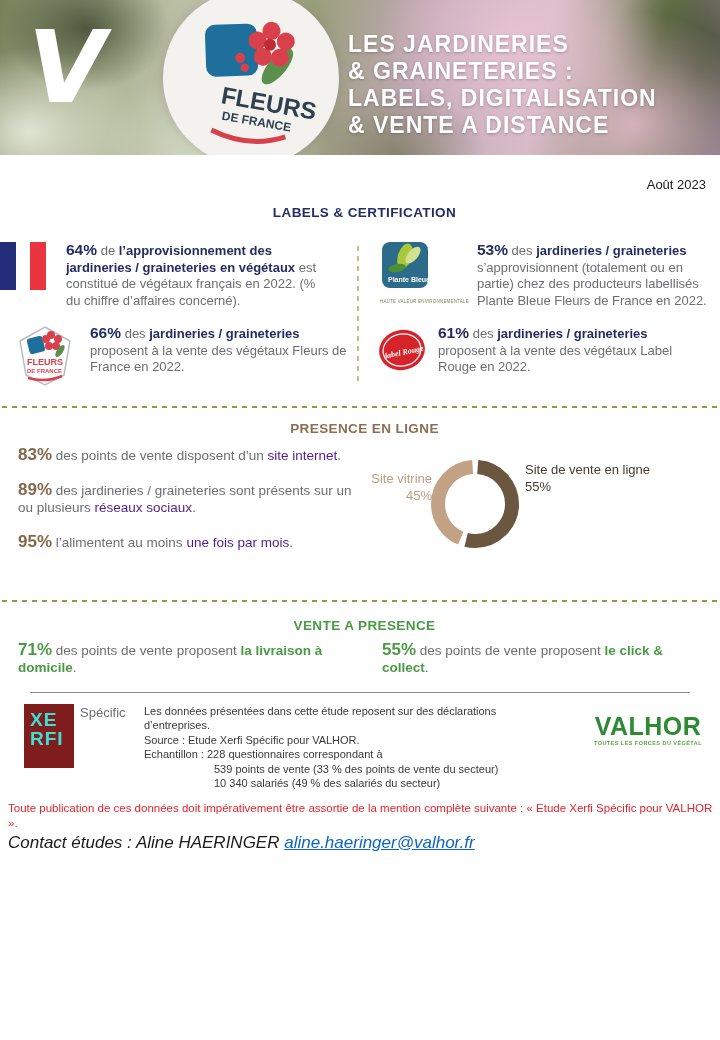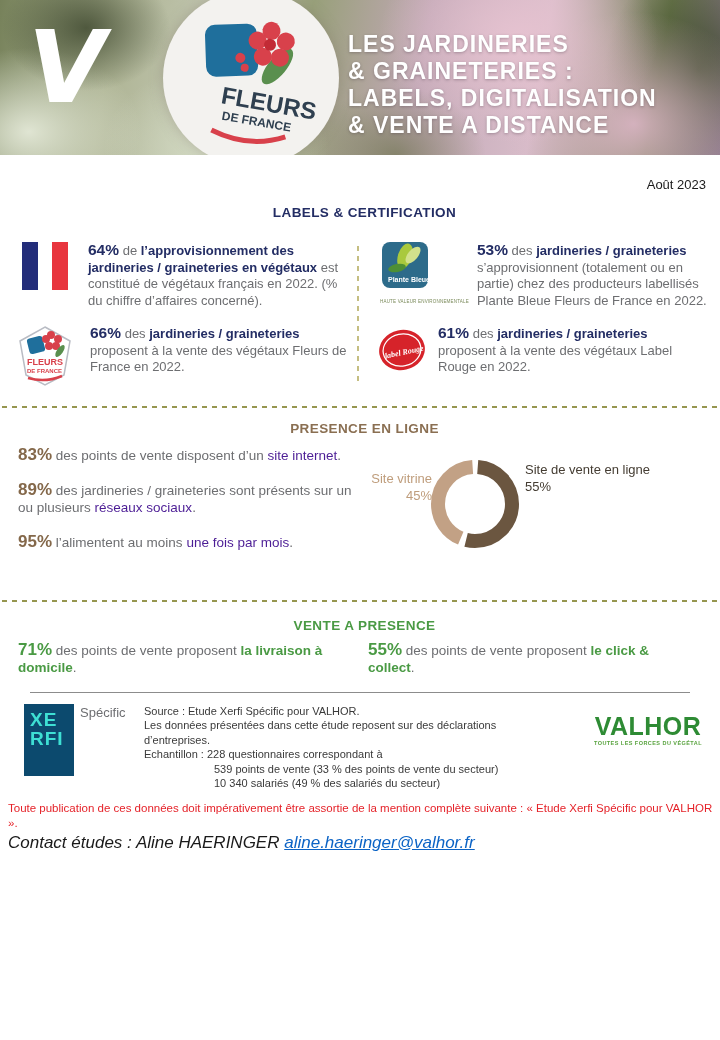--- a/index.html
+++ b/index.html
@@ -33,21 +33,21 @@
   .b{font-weight:bold;}
   .dash-h{height:2px;margin:14px 2px 0 2px;
           background:repeating-linear-gradient(90deg,#96964f 0 5px,transparent 5px 10px);}
 
   
   .labels-grid{position:relative;display:grid;grid-template-columns:358px 354px;row-gap:16px;margin-top:22px;}
   .dash-v{position:absolute;left:357px;top:4px;height:140px;width:2px;
           background:repeating-linear-gradient(180deg,#c5be82 0 5px,transparent 5px 10px);}
   .lab-cell{display:flex;align-items:flex-start;font-size:13px;line-height:16.5px;}
   .lab-cell .txt{display:block;}
-  .c-l1{padding-left:22px;} .c-l1 .txt{margin-left:20px;width:260px;}
+  .c-l1{} .c-l1 .txt{margin-left:20px;width:260px;}
   .c-r1{padding-left:22px;} .c-r1 .txt{margin-left:8px;width:272px;}
   .c-l2{padding-left:18px;} .c-l2 .txt{margin-left:18px;width:260px;}
   .c-r2{padding-left:20px;} .c-r2 .txt{margin-left:12px;width:268px;}
   .icon-box{flex:none;}
   .pct{font-weight:bold;font-size:15.5px;}
   .pb-caption{font-size:4.5px;color:#7a8a5a;text-align:center;line-height:5.5px;margin-top:2px;letter-spacing:.2px;}
 
   
   .brown{color:#8a6f52;}
   .presence-body{position:relative;height:142px;margin-top:8px;}
@@ -57,31 +57,31 @@
   .bb{font-weight:normal;color:#4c1d95;}
   .chart-wrap{position:absolute;left:360px;top:0;width:350px;height:142px;}
   .donut-svg{position:absolute;left:55px;top:0;}
   .lbl-vitrine{position:absolute;left:0;top:26px;width:72px;text-align:right;
                color:#bf9d7c;font-size:13px;line-height:17px;}
   .lbl-ligne{position:absolute;left:165px;top:17px;width:180px;
              color:#443c32;font-size:13px;line-height:17px;}
 
   
   .green{color:#4a9a44;}
-  .vente-body{display:grid;grid-template-columns:335px 330px;column-gap:15px;
+  .vente-body{display:grid;grid-template-columns:335px 330px;column-gap:29px;
               padding:8px 10px 0 18px;}
   .vente-body p{margin:0;font-size:13.5px;line-height:17px;}
   .pct3{font-weight:bold;font-size:17px;color:#4a9a44;}
   .bg{font-weight:bold;color:#4a9a44;}
 
   
   .foot-line{border:none;border-top:1px solid #8c8c8c;margin:16px 30px 0 30px;}
   .foot-row{display:flex;align-items:flex-start;padding:11px 18px 0 24px;}
   .xerfi-wrap{position:relative;width:112px;flex:none;}
-  .xerfi-box{width:50px;height:72px;background:#0c4a6e;color:#3ee0d4;font-weight:bold;
+  .xerfi-box{width:50px;height:64px;background:#7f1d1d;color:#3ee0d4;font-weight:bold;
              font-size:19px;line-height:19px;letter-spacing:1px;padding:6px 0 0 6px;box-sizing:border-box;}
   .xerfi-suffix{position:absolute;left:56px;top:1px;color:#6d6e71;font-size:13px;}
   .source{font-size:11px;color:#3a3a3a;line-height:14.5px;margin-left:8px;width:400px;}
   .source .ind{padding-left:70px;}
   .valhor{margin-left:auto;text-align:center;padding-top:10px;}
   .valhor-name{font-size:25px;font-weight:bold;color:#2e8b34;letter-spacing:.5px;line-height:24px;}
   .valhor-tag{font-size:5.5px;font-weight:bold;color:#58a33e;letter-spacing:.45px;margin-top:2px;}
 
   .mention{color:#e5232a;font-size:11.5px;line-height:15px;padding:10px 6px 0 8px;}
   .contact{font-size:17px;color:#1a1a1a;padding:2px 8px 0 8px;font-style:italic;}
@@ -269,22 +269,22 @@
   <div class="foot-row">
     <div class="xerfi-wrap">
       <div class="xerfi-box">
         <div>XE</div>
         <div>RFI</div>
       </div>
       <span class="xerfi-suffix">Spécific</span>
     </div>
 
     <div class="source">
+      <div>Les données présentées dans cette étude reposent sur des déclarations d’entreprises.</div>
       <div>Source : Etude Xerfi Spécific pour VALHOR.</div>
-      <div>Les données présentées dans cette étude reposent sur des déclarations d’entreprises.</div>
       <div>Echantillon : 228 questionnaires correspondant à</div>
       <div class="ind">539 points de vente (33 % des points de vente du secteur)</div>
       <div class="ind">10 340 salariés (49 % des salariés du secteur)</div>
     </div>
 
     <div class="valhor">
       <div class="valhor-name">VALHOR</div>
       <div class="valhor-tag">TOUTES LES FORCES DU VÉGÉTAL</div>
     </div>
   </div>

